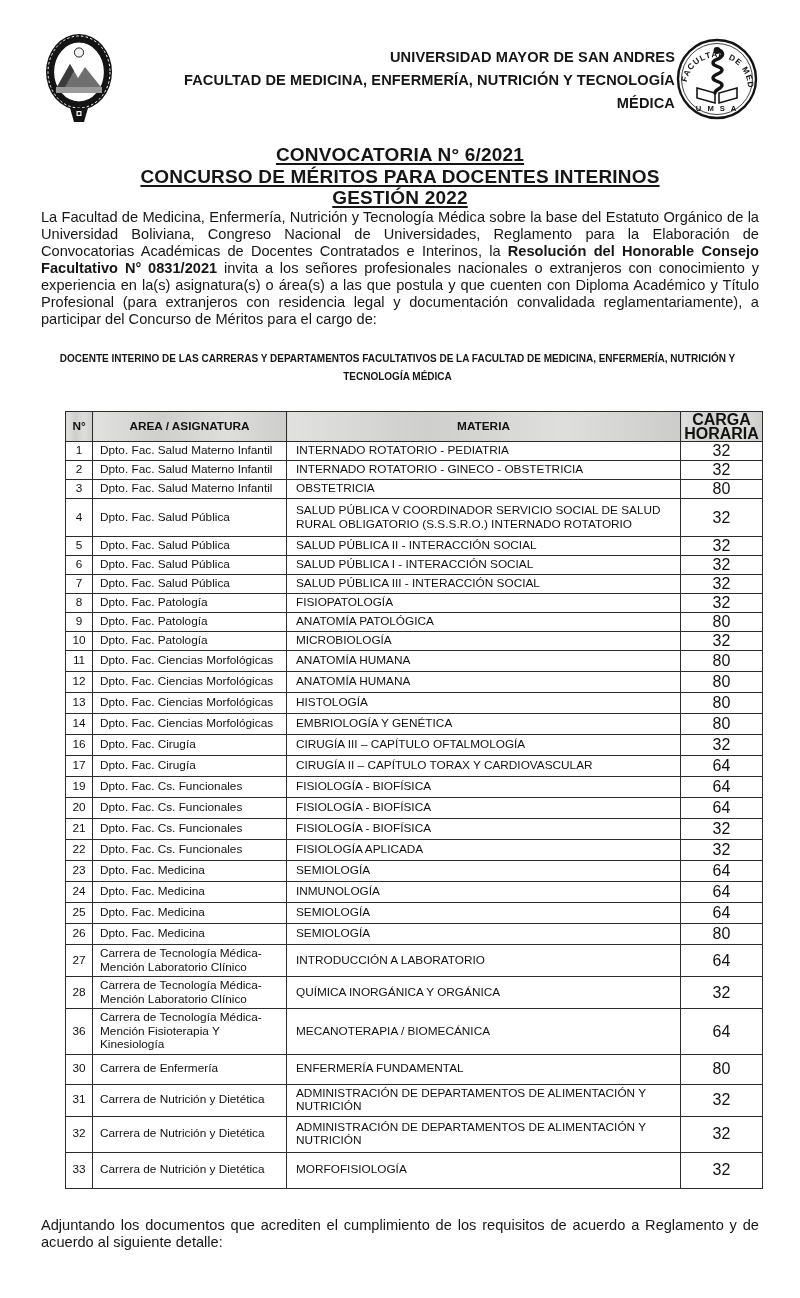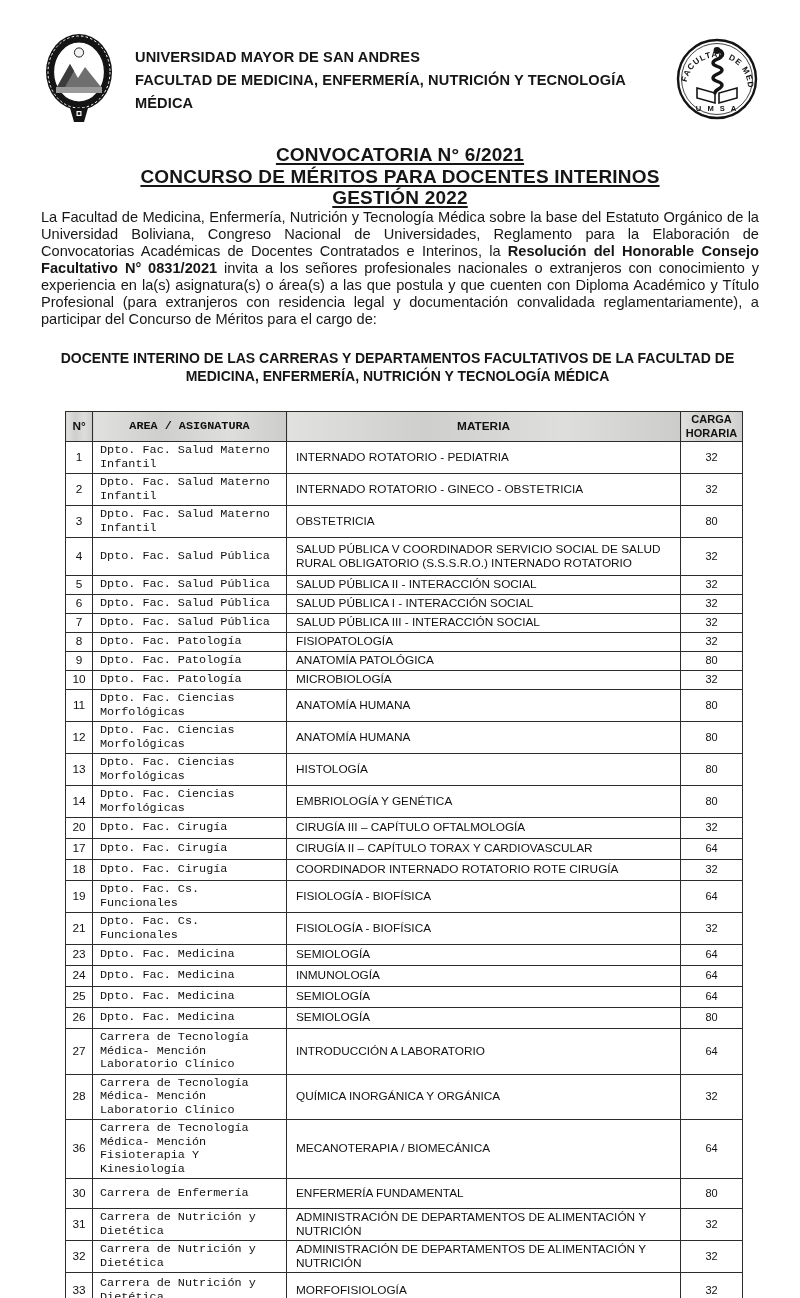--- a/index.html
+++ b/index.html
@@ -6,49 +6,49 @@
   html,body { background:#e8e8e8; }
   .page {
     width:800px; height:1298px; background:#ffffff; margin:0 auto;
     font-family:"Liberation Sans", sans-serif; color:#161616;
     padding:30px 41px 20px 41px; overflow:hidden; position:relative;
   }
   
   .hdr { display:flex; align-items:flex-start; }
   .hdr-logo-left { width:78px; height:92px; flex:0 0 auto; margin-top:2px; }
   .hdr-logo-right { width:84px; height:86px; flex:0 0 auto; margin-top:6px; }
-  .hdr-text { flex:1; text-align:left; padding-top:16px; font-size:14.6px;
+  .hdr-text { flex:1; text-align:right; padding-top:16px; font-size:14.6px;
               font-weight:600; line-height:23px; letter-spacing:.1px;margin-left:16px; }
   
   .title-block { text-align:center; margin-top:20px; }
   .title-line { font-size:19px; font-weight:bold; line-height:21.5px;
                 text-decoration:underline; text-decoration-thickness:1.6px;
                 text-underline-offset:2px; letter-spacing:.2px; }
   
   .para { font-size:14.6px; line-height:17.1px; text-align:justify; }
   .para .b { font-weight:bold; }
   
-  .subtitle { font-size:14px; font-weight:bold; text-align:center;
+  .subtitle { font-size:10px; font-weight:bold; text-align:center;
               margin:22px 14px 0 9px; line-height:17.5px; }
   
   .tbl-wrap { margin-top:26px; margin-left:24px; }
   table.postable { border-collapse:collapse; table-layout:fixed; width:673px;
                    font-size:11.8px; line-height:13.5px; color:#111; }
   table.postable th, table.postable td { border:1px solid #2c2c2c; vertical-align:middle; }
   table.postable thead th {
     background:#d7d7d5;
     background-image:linear-gradient(90deg, rgba(255,255,255,.25) 0%, rgba(0,0,0,.04) 35%, rgba(255,255,255,.18) 70%, rgba(0,0,0,.05) 100%);
     font-weight:bold; text-align:center; height:29px; padding:1px 3px;
     border-width:1.5px;
   }
   table.postable { border:1.5px solid #222; }
   .col-n { width:27px; text-align:center; }
-  .col-area { width:194px; text-align:left; padding:2px 5px 2px 7px;font-family:Liberation Mono, monospace; }
+  .col-area { width:194px; text-align:left; padding:2px 5px 2px 7px; }
   .col-materia { width:394px; text-align:left; padding:2px 5px 2px 9px; }
-  .col-carga { width:62px; text-align:center; font-size:11px; }
+  .col-carga { width:82px; text-align:center; font-size:16px; }
   table.postable tbody td { height:19px; }
   table.postable tbody tr:nth-child(4) td { height:38px; }
   table.postable tbody tr:nth-child(n+11) td { height:21px; }
   table.postable tbody tr:nth-child(n+27) td { height:30px; }
   table.postable tbody tr:nth-child(30) td,
   table.postable tbody tr:nth-child(31) td { height:36px; }
   table.postable tbody tr:nth-child(32) td { height:39px; }
   table.postable tbody tr:nth-child(33) td { height:43px; }
   table.postable tbody tr:nth-child(32) td.col-carga,
   table.postable tbody tr:nth-child(33) td.col-carga { vertical-align:top; padding-top:4px; }
@@ -200,50 +200,56 @@
             <td class="col-materia">HISTOLOGÍA</td>
             <td class="col-carga">80</td>
           </tr>
           <tr>
             <td class="col-n">14</td>
             <td class="col-area">Dpto. Fac. Ciencias Morfológicas</td>
             <td class="col-materia">EMBRIOLOGÍA Y  GENÉTICA</td>
             <td class="col-carga">80</td>
           </tr>
           <tr>
-            <td class="col-n">20</td>
+            <td class="col-n">16</td>
             <td class="col-area">Dpto. Fac. Cirugía</td>
             <td class="col-materia">CIRUGÍA III – CAPÍTULO OFTALMOLOGÍA</td>
             <td class="col-carga">32</td>
           </tr>
           <tr>
             <td class="col-n">17</td>
             <td class="col-area">Dpto. Fac. Cirugía</td>
             <td class="col-materia">CIRUGÍA II – CAPÍTULO TORAX Y CARDIOVASCULAR</td>
             <td class="col-carga">64</td>
           </tr>
           <tr>
-            <td class="col-n">18</td>
-            <td class="col-area">Dpto. Fac. Cirugía</td>
-            <td class="col-materia">COORDINADOR INTERNADO ROTATORIO ROTE CIRUGÍA</td>
-            <td class="col-carga">32</td>
-          </tr>
-          <tr>
             <td class="col-n">19</td>
             <td class="col-area">Dpto. Fac. Cs. Funcionales</td>
             <td class="col-materia">FISIOLOGÍA - BIOFÍSICA</td>
             <td class="col-carga">64</td>
           </tr>
           <tr>
+            <td class="col-n">20</td>
+            <td class="col-area">Dpto. Fac. Cs. Funcionales</td>
+            <td class="col-materia">FISIOLOGÍA - BIOFÍSICA</td>
+            <td class="col-carga">64</td>
+          </tr>
+          <tr>
             <td class="col-n">21</td>
             <td class="col-area">Dpto. Fac. Cs. Funcionales</td>
             <td class="col-materia">FISIOLOGÍA - BIOFÍSICA</td>
             <td class="col-carga">32</td>
           </tr>
           <tr>
+            <td class="col-n">22</td>
+            <td class="col-area">Dpto. Fac. Cs. Funcionales</td>
+            <td class="col-materia">FISIOLOGÍA APLICADA</td>
+            <td class="col-carga">32</td>
+          </tr>
+          <tr>
             <td class="col-n">23</td>
             <td class="col-area">Dpto. Fac. Medicina</td>
             <td class="col-materia">SEMIOLOGÍA</td>
             <td class="col-carga">64</td>
           </tr>
           <tr>
             <td class="col-n">24</td>
             <td class="col-area">Dpto. Fac. Medicina</td>
             <td class="col-materia">INMUNOLOGÍA</td>
             <td class="col-carga">64</td>

